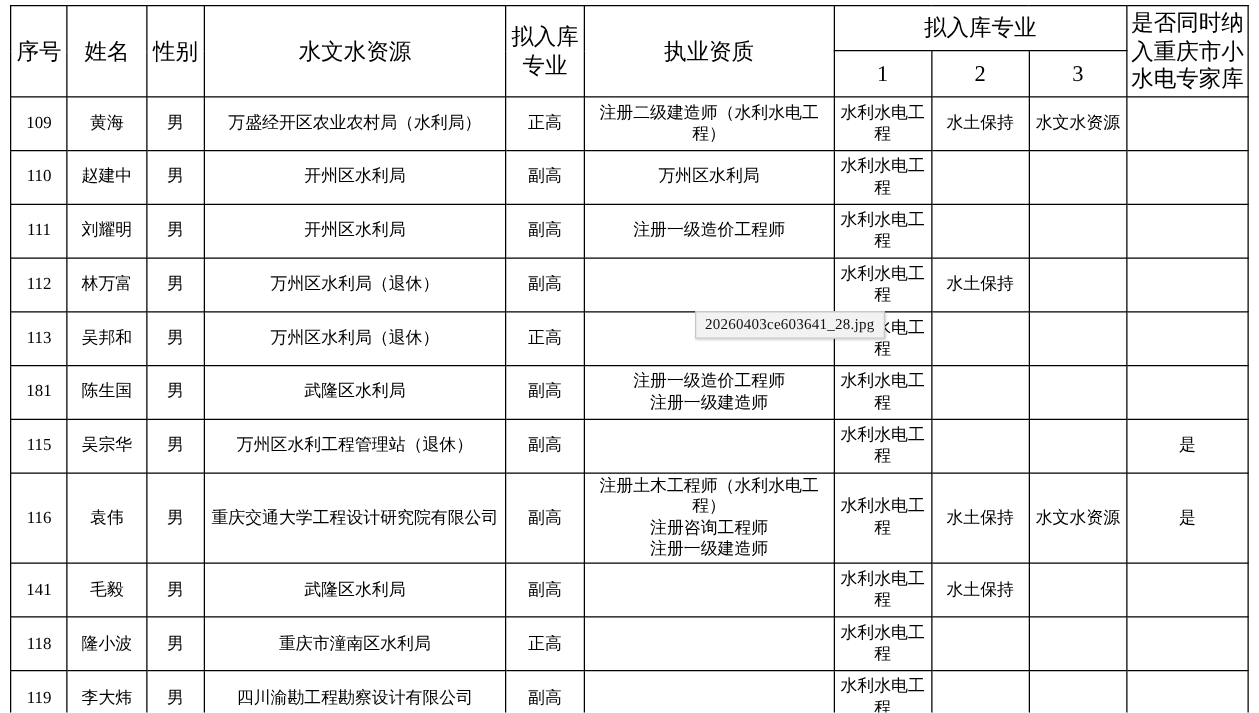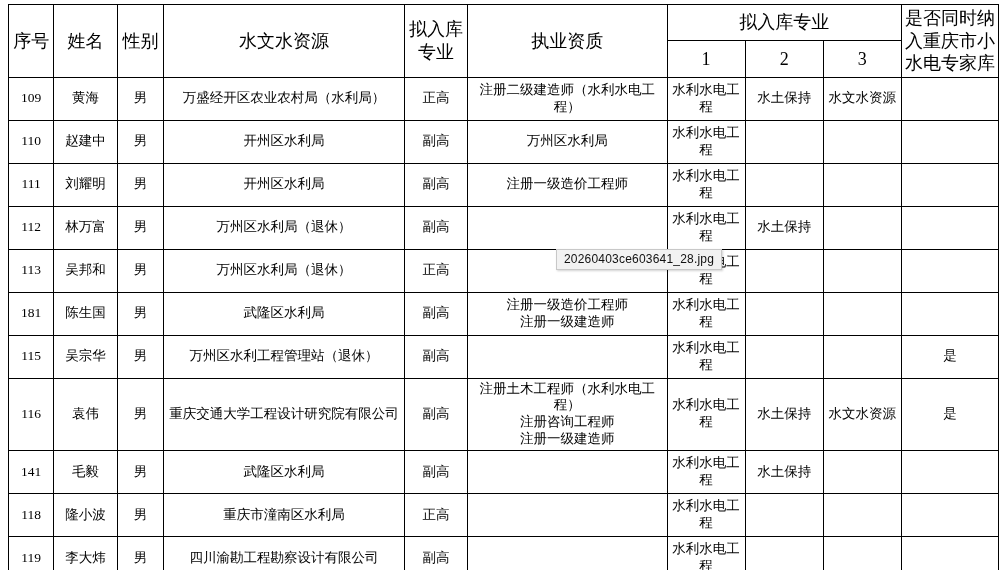--- a/index.html
+++ b/index.html
@@ -67,21 +67,21 @@
   }
   .two-line { line-height: 1.25; }
 
   .filename-badge {
     position: absolute;
     left: 556px;
     top: 249px;
     background: #f2f2f2;
     border: 1px solid #c8c8c8;
     box-shadow: 1px 1px 2px rgba(0,0,0,0.18);
-    font-family: Liberation Sans, sans-serif;
+    font-family: Liberation Serif, serif;
     font-size: 12px;
     color: #111111;
     padding: 2px 7px 3px 7px;
     letter-spacing: 0.2px;
     white-space: nowrap;
   }
 </style>
 </head>
 <body>
 

